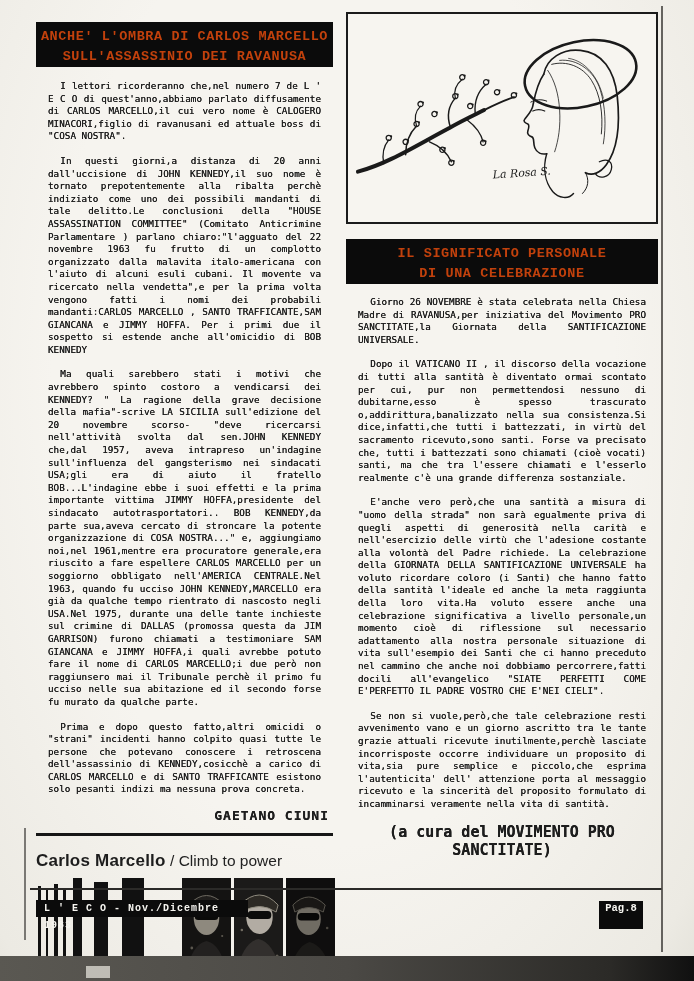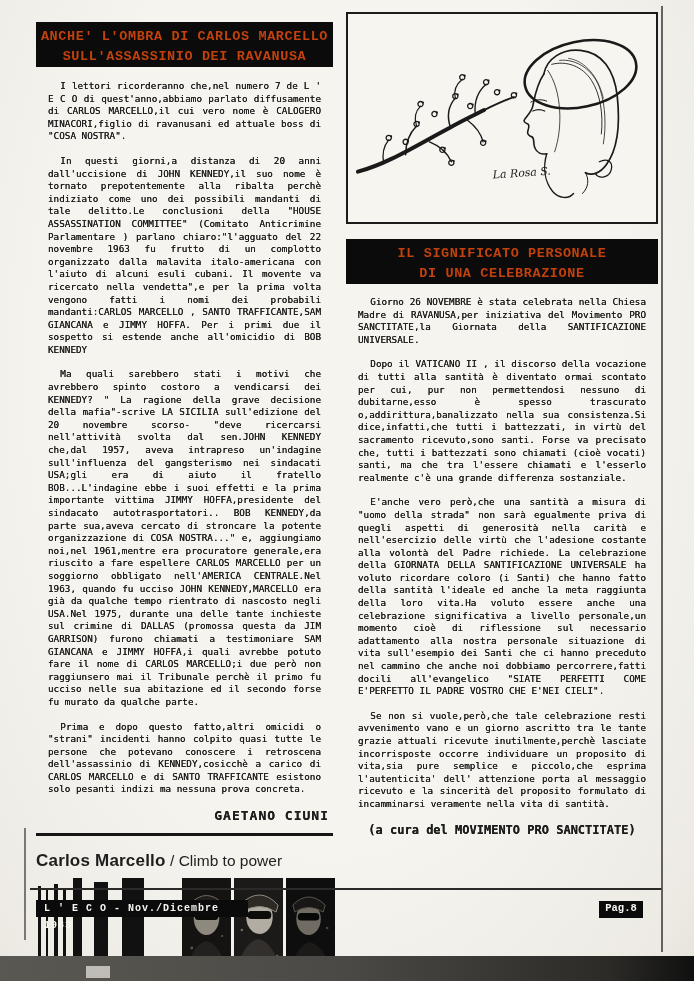--- a/index.html
+++ b/index.html
@@ -19,21 +19,21 @@
   }
   
   .body-text{font-size:9.3px;line-height:12.6px;text-align:justify;
     text-shadow:0 0 .35px currentColor;}
   .body-text p{margin:12px;text-indent:2.2ch;}
   .col-left .body-text{margin-top:13px;}
   .col-right .body-text{margin-top:12px;}
   .col-right .body-text p + p{margin-top:7px;}
   .byline-left{font-size:13px;text-align:right;letter-spacing:1px;margin-top:1px;
     font-weight:bold;text-shadow:0 0 .35px currentColor;padding-right:4px;}
-  .byline-right{font-size:12px;text-align:center;font-weight:bold;margin-top:12px;
+  .byline-right{font-size:15px;text-align:center;font-weight:bold;margin-top:12px;
     text-shadow:0 0 .35px currentColor;}
   
   .rule{height:3px;background:#161616;margin-top:10px;}
   .caption{margin-top:15px;font-family:"Liberation Sans","DejaVu Sans",sans-serif;
     white-space:nowrap;}
   .caption .name{font-weight:800;font-size:17px;letter-spacing:.2px;}
   .caption .rest{font-weight:400;font-size:15.5px;color:#222;}
   .media-strip{margin-top:7px;height:96px;display:flex;align-items:stretch;}
   .bars{display:flex;align-items:flex-end;height:96px;width:108px;}
   .bars i{display:block;background:#111;height:100%;}
@@ -52,21 +52,21 @@
   
   .drawing-frame{border:2px solid #1b1b1b;height:208px;background:#f7f5f0;}
   .drawing-frame svg{display:block;width:100%;height:100%;}
   .col-right .title-box{margin-top:15px;}
   
   .footer-rule{position:absolute;left:30px;top:888px;width:632px;height:2px;background:#2b2a28;}
   .footer-bar{position:absolute;left:36px;top:900px;width:212px;height:17px;background:#0b0b0b;
     color:#f6f5f0;font-size:10px;font-weight:bold;letter-spacing:1px;line-height:17px;
     padding-left:8px;box-sizing:border-box;
     font-family:"Liberation Mono","DejaVu Sans Mono",monospace;}
-  .footer-page{position:absolute;left:599px;top:901px;width:44px;height:17px;background:#0b0b0b;
+  .footer-page{position:absolute;left:599px;top:901px;width:44px;height:28px;background:#0b0b0b;
     color:#f6f5f0;font-size:10.5px;font-weight:bold;line-height:15px;text-align:center;
     font-family:"Liberation Mono","DejaVu Sans Mono",monospace;}
   
   .edge-right{position:absolute;left:661px;top:6px;width:2px;height:946px;background:#4c4a46;opacity:.85;}
   .edge-left{position:absolute;left:24px;top:828px;width:2px;height:112px;background:#3c3a38;opacity:.65;}
   .bottom-strip{position:absolute;left:0;top:956px;width:694px;height:25px;
     background:linear-gradient(90deg,#5a5852 0%,#4b4945 50%,#2b2a27 88%,#101010 100%);}
   .bottom-notch{position:absolute;left:86px;top:966px;width:24px;height:12px;background:#d9d7d0;opacity:.8;}
 </style>
 </head>

